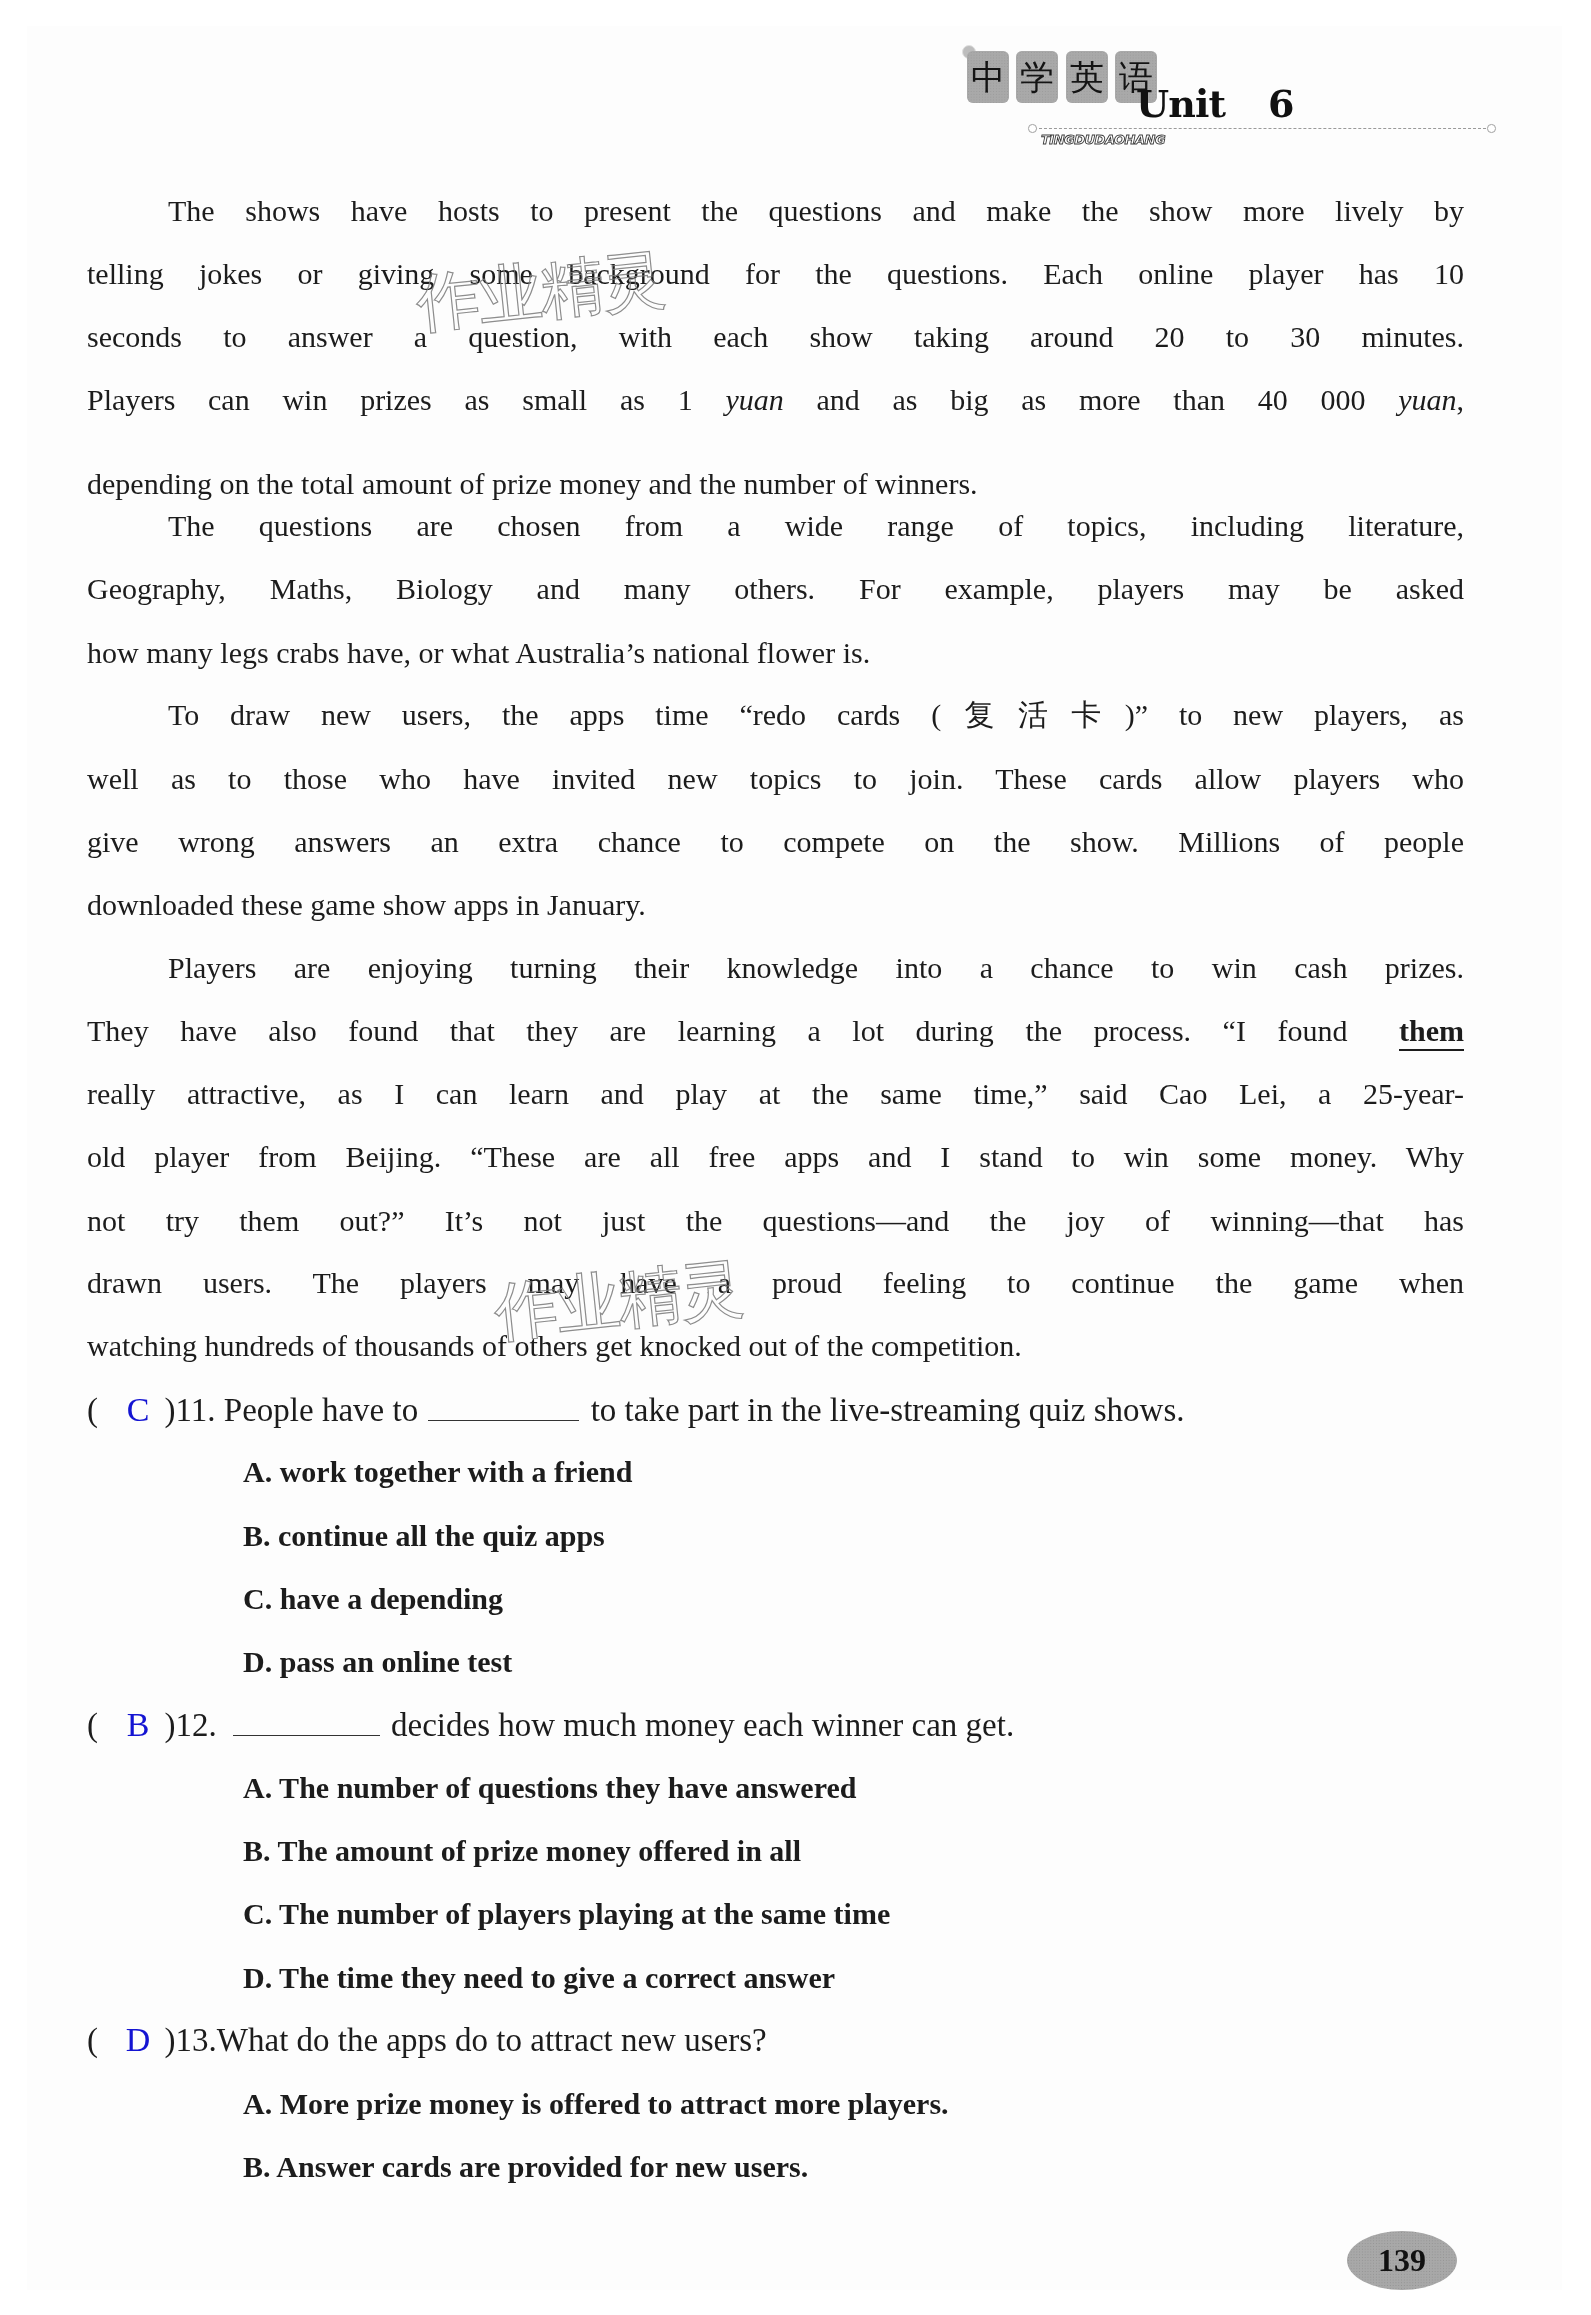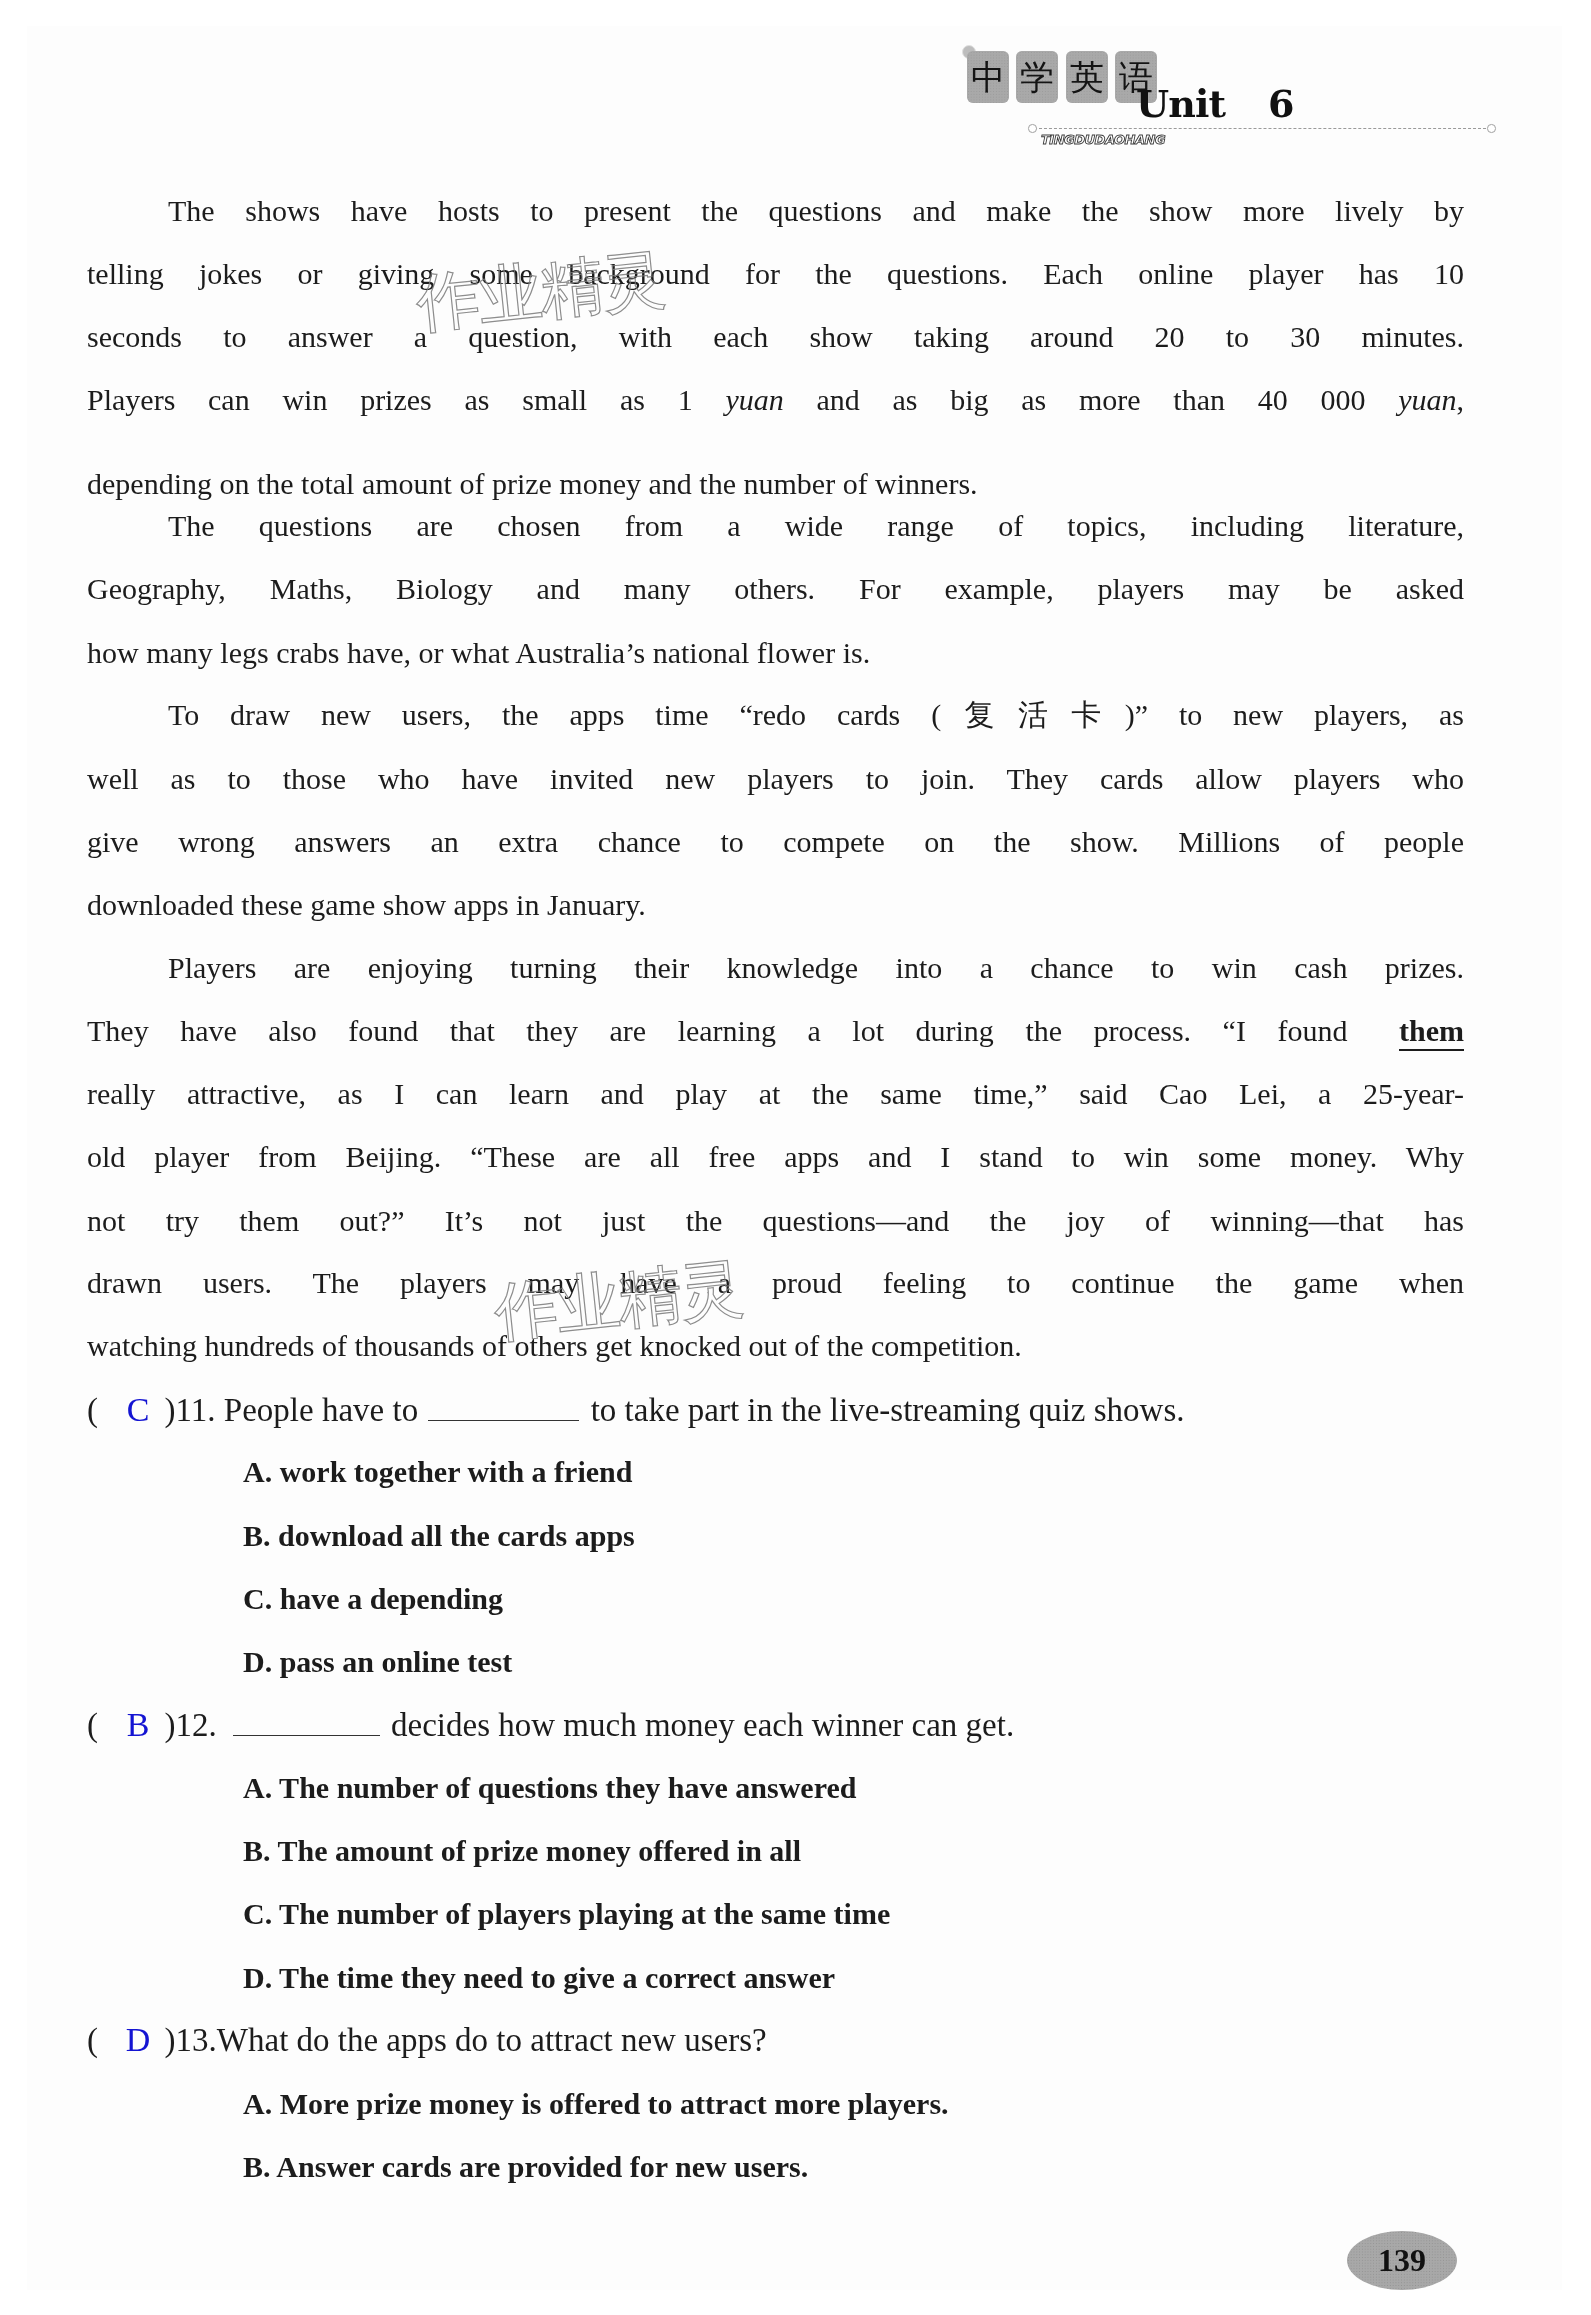--- a/index.html
+++ b/index.html
@@ -106,21 +106,21 @@
   <div class="line just" style="top:242px">telling jokes or giving some background for the questions. Each online player has 10</div>
   <div class="line just" style="top:305px">seconds to answer a question, with each show taking around 20 to 30 minutes.</div>
   <div class="line just" style="top:368px"><span>Players can win prizes as small as 1 </span><span class="it">yuan</span><span> and as big as more than 40 000 </span><span class="it">yuan</span><span>,</span></div>
   <div class="line" style="top:452px">depending on the total amount of prize money and the number of winners.</div>
 
   <div class="line just indent" style="top:494px">The questions are chosen from a wide range of topics, including literature,</div>
   <div class="line just" style="top:557px">Geography, Maths, Biology and many others. For example, players may be asked</div>
   <div class="line" style="top:621px">how many legs crabs have, or what Australia’s national flower is.</div>
 
   <div class="line just indent" style="top:683px">To draw new users, the apps time “redo cards (复活卡)” to new players, as</div>
-  <div class="line just" style="top:747px">well as to those who have invited new players to join. They cards allow players who</div>
+  <div class="line just" style="top:747px">well as to those who have invited new topics to join. These cards allow players who</div>
   <div class="line just" style="top:810px">give wrong answers an extra chance to compete on the show. Millions of people</div>
   <div class="line" style="top:873px">downloaded these game show apps in January.</div>
 
   <div class="line just indent" style="top:936px">Players are enjoying turning their knowledge into a chance to win cash prizes.</div>
   <div class="line just" style="top:999px"><span>They have also found that they are learning a lot during the process. “I found </span><span class="bold-u">them</span></div>
   <div class="line just" style="top:1062px">really attractive, as I can learn and play at the same time,” said Cao Lei, a 25-year-</div>
   <div class="line just" style="top:1125px">old player from Beijing. “These are all free apps and I stand to win some money. Why</div>
   <div class="line just" style="top:1189px">not try them out?” It’s not just the questions—and the joy of winning—that has</div>
   <div class="line just" style="top:1251px">drawn users. The players may have a proud feeling to continue the game when</div>
   <div class="line" style="top:1314px">watching hundreds of thousands of others get knocked out of the competition.</div>
@@ -129,21 +129,21 @@
 <div class="watermark" style="left:416px; top:248px">作业精灵</div>
 <div class="watermark" style="left:494px; top:1257px">作业精灵</div>
 
 <div>
   <div class="qline" style="top:1378px">
     <span class="qparen">(</span><span class="qans">C</span><span>)11.</span>
     <span>People have to</span>
     <span class="blank"></span><span>to take part in the live-streaming quiz shows.</span>
   </div>
   <div class="line opt" style="top:1440px">A. work together with a friend</div>
-  <div class="line opt" style="top:1504px">B. download all the cards apps</div>
+  <div class="line opt" style="top:1504px">B. continue all the quiz apps</div>
   <div class="line opt" style="top:1567px">C. have a depending</div>
   <div class="line opt" style="top:1630px">D. pass an online test</div>
 </div>
 
 <div>
   <div class="qline" style="top:1693px">
     <span class="qparen">(</span><span class="qans">B</span><span>)12.</span>
     <span class="blank" style="width:147px; margin-left:7.6px"></span><span>decides how much money each winner can get.</span>
   </div>
   <div class="line opt" style="top:1756px">A. The number of questions they have answered</div>

